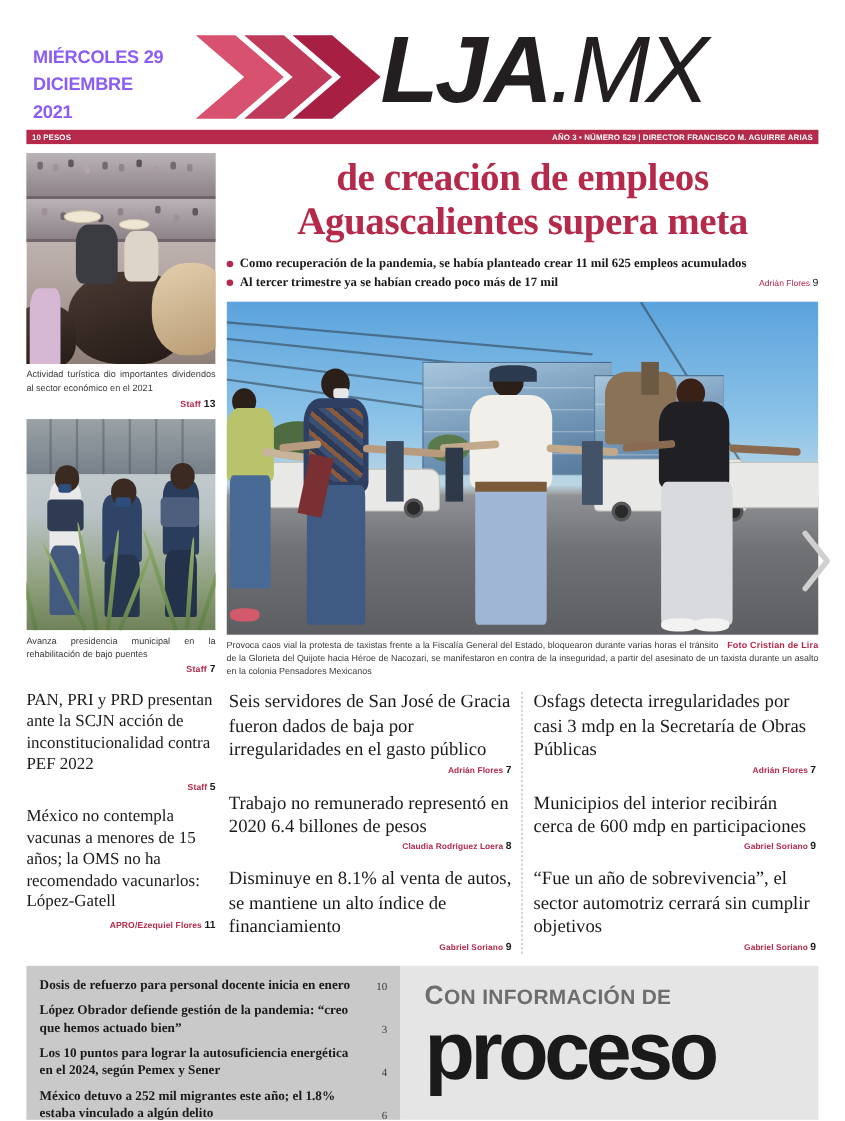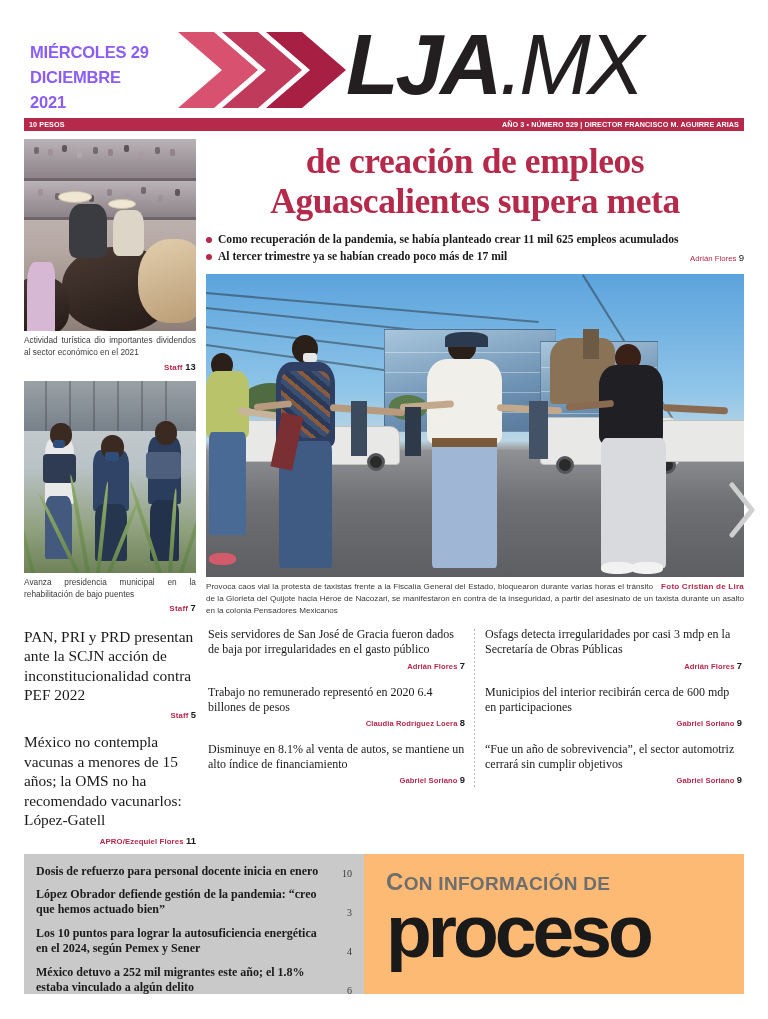--- a/index.html
+++ b/index.html
@@ -141,21 +141,21 @@
   .news-col.c1::after {
     content: ""; position: absolute; right: 0; top: 2px; bottom: 2px;
     width: 1px;
     background-image: linear-gradient(#c9b0b8 55%, rgba(255,255,255,0) 0%);
     background-size: 1px 4px; background-repeat: repeat-y;
   }
   .news-item { margin-bottom: 14px; }
   .news-item:last-child { margin-bottom: 4px; }
   .news-head {
     font-family: "Liberation Serif", serif;
-    font-size: 12px; line-height: 1.26; color: #1a1a1a;
+    font-size: 17px; line-height: 1.26; color: #1a1a1a;
   }
   .news-byline {
     text-align: right; margin-top: 2px;
     font-family: "Liberation Sans", sans-serif;
     font-weight: bold; font-size: 7.6px; color: #b5294b;
     letter-spacing: 0.1px;
   }
   .news-byline .pg { color: #1a1a1a; font-size: 9.4px; }
 
   
@@ -177,21 +177,21 @@
     font-family: "Liberation Serif", serif;
     font-weight: bold; font-size: 12px; line-height: 1.29;
     color: #1a1a1a;
   }
   .index-pg {
     width: 26px; text-align: right; flex: none;
     font-family: "Liberation Serif", serif;
     font-size: 10px; color: #3a3a3a; align-self: flex-end;
   }
   .proceso-box {
-    flex: 1; background: #fdba74; position: relative;
+    flex: 1; background: #e5e5e5; position: relative;
     padding: 14px 0 14px 22px;
   }
   .proceso-kicker {
     font-family: "Liberation Sans", sans-serif;
     font-weight: bold; font-size: 19px; color: #6e6e6e;
     letter-spacing: 0.3px;
   }
   .proceso-kicker .cap1 { font-size: 24px; }
   .proceso-word {
     font-family: "Liberation Sans", sans-serif;

